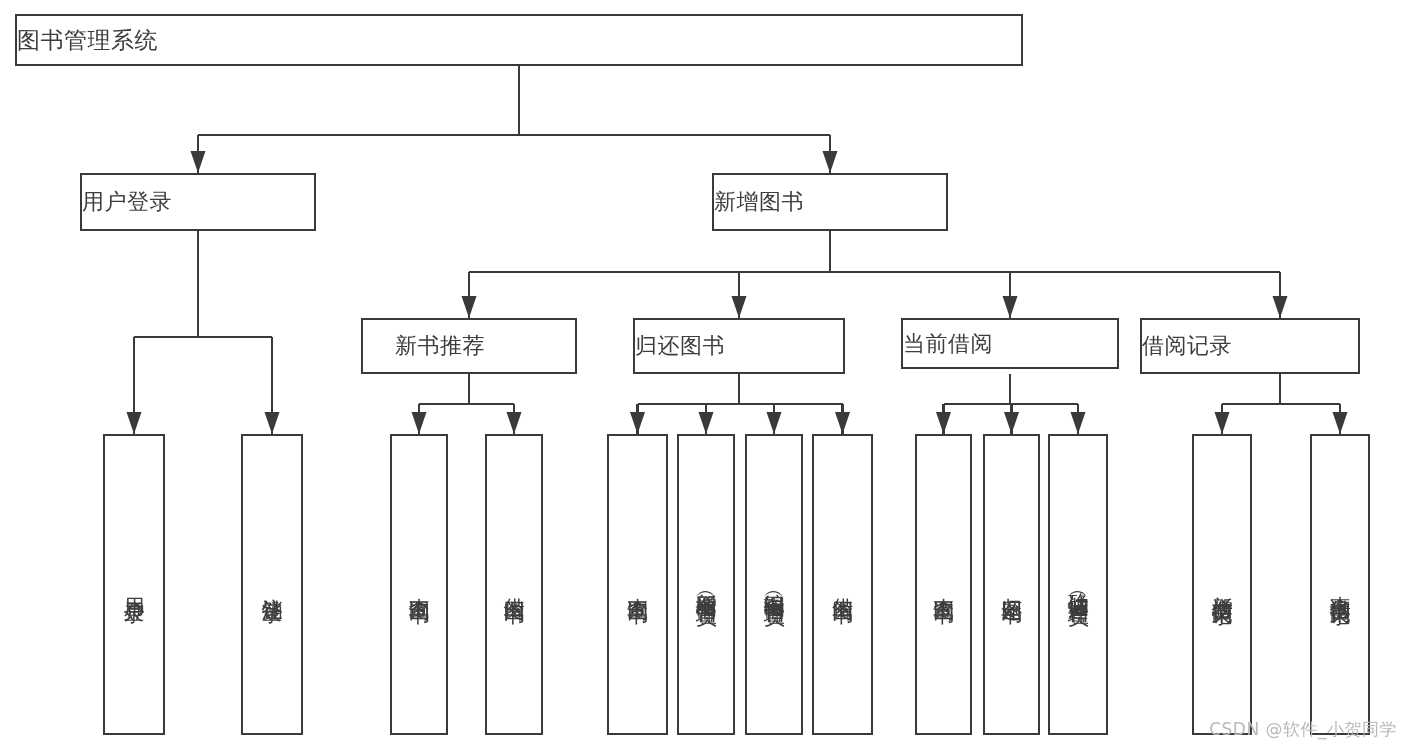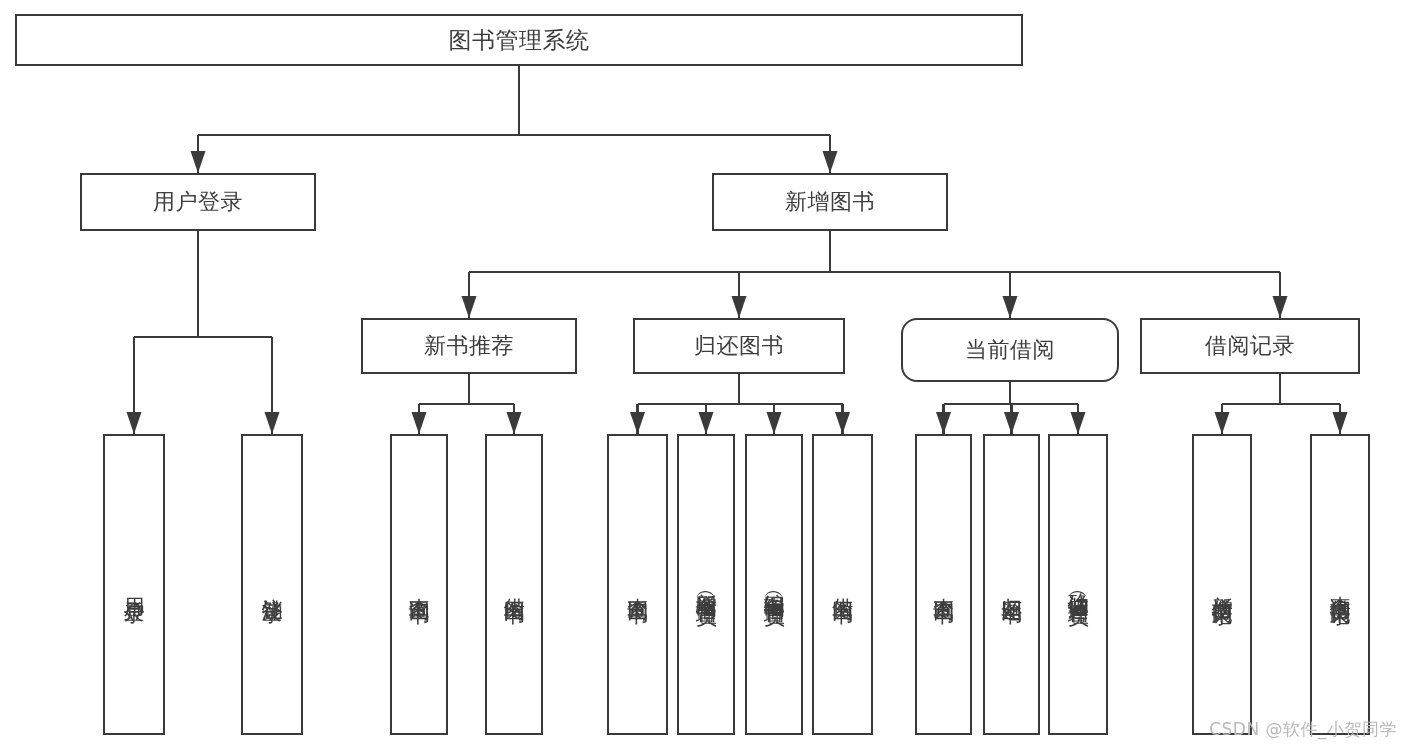--- a/index.html
+++ b/index.html
@@ -25,21 +25,20 @@
     height: 747px;
     pointer-events: none;
   }
   .node {
     position: absolute;
     box-sizing: border-box;
     border: 2.5px solid #3a3a3a;
     background: #ffffff;
     display: flex;
     align-items: center;
-    justify-content: center;
     color: #3d3d3d;
   }
   .node .label {
     font-size: 22px;
     line-height: 1.15;
     letter-spacing: 0.5px;
     white-space: nowrap;
     color: #3d3d3d;
   }
   .node.vertical {
@@ -131,27 +130,27 @@
   <div id="nodes">
       <div class="node root" style="left: 15px; top: 14px; width: 1008px; height: 52px; border-color: rgb(58, 58, 58);">
         <span class="label">图书管理系统</span>
       </div>
       <div class="node level1" style="left: 80px; top: 173px; width: 236px; height: 58px; border-color: rgb(58, 58, 58);">
         <span class="label">用户登录</span>
       </div>
       <div class="node level1" style="left: 712px; top: 173px; width: 236px; height: 58px; border-color: rgb(58, 58, 58);">
         <span class="label">新增图书</span>
       </div>
-      <div class="node level2" style="left: 361px; top: 318px; width: 216px; height: 56px; border-color: rgb(58, 58, 58);">
+      <div class="node level2" style="left: 361px; top: 318px; width: 216px; height: 56px; border-color: rgb(58, 58, 58); padding-left: 32px;">
         <span class="label">新书推荐</span>
       </div>
       <div class="node level2" style="left: 633px; top: 318px; width: 212px; height: 56px; border-color: rgb(58, 58, 58);">
         <span class="label">归还图书</span>
       </div>
-      <div class="node level2" style="left: 901px; top: 318px; width: 218px; height: 64px; border-color: rgb(58, 58, 58); border-radius: 16px;">
+      <div class="node level2" style="left: 901px; top: 318px; width: 218px; height: 51px; border-color: rgb(58, 58, 58);">
         <span class="label">当前借阅</span>
       </div>
       <div class="node level2" style="left: 1140px; top: 318px; width: 220px; height: 56px; border-color: rgb(58, 58, 58);">
         <span class="label">借阅记录</span>
       </div>
       <div class="node vertical level3" style="left: 103px; top: 434px; width: 62px; height: 301px; border-color: rgb(58, 58, 58);">
         <span class="label">用户登录</span>
       </div>
       <div class="node vertical level3" style="left: 241px; top: 434px; width: 62px; height: 301px; border-color: rgb(58, 58, 58);">
         <span class="label">注销登录</span>

